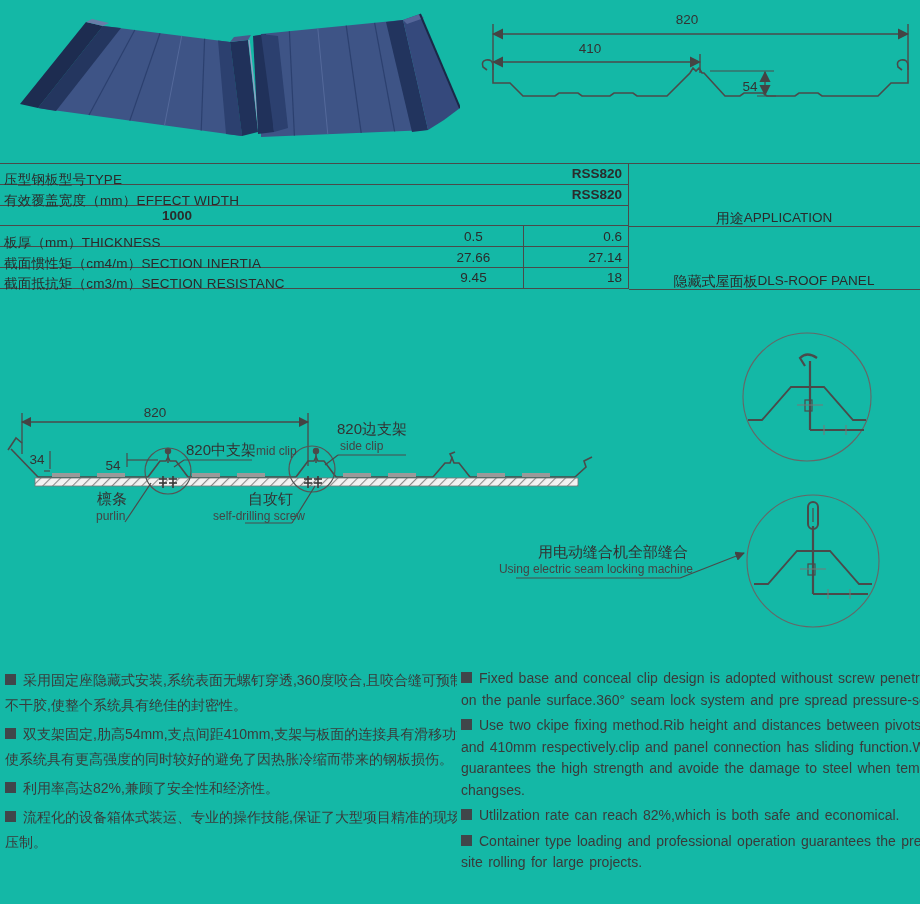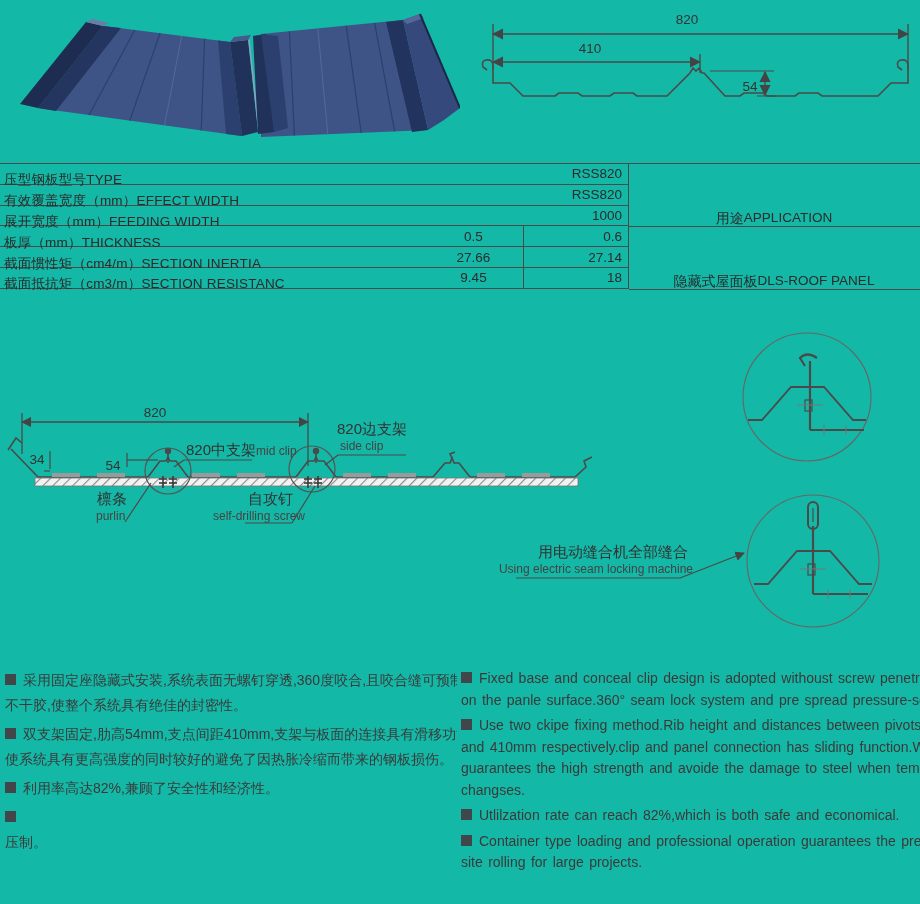--- a/index.html
+++ b/index.html
@@ -9,21 +9,21 @@
 
   
   .panel-photo { position:absolute; left:8px; top:4px; width:452px; height:152px; }
   .profile-diagram { position:absolute; left:460px; top:0; width:460px; height:145px; }
 
   
   .spec-table { position:absolute; left:0; top:163px; width:920px; height:127px; font-size:13.5px; }
   .t-left { position:absolute; left:0; top:0; width:628px; border-top:1.6px solid #4a4a4a; }
   .t-row { height:20.8px; border-bottom:1.6px solid #4a4a4a; display:flex; align-items:center; }
   .t-label { flex:1; padding-left:4px; white-space:nowrap; overflow:hidden; letter-spacing:.2px;margin-top:13px; }
-  .v-span { width:198px; text-align:right; padding-right:6px; }
+  .v-span { width:198px; text-align:right; padding-right:6px;font-weight:bold; }
   .v1 { width:93px; text-align:center; padding-right:6px; }
   .v2 { width:105px; text-align:right; padding-right:6px; border-left:1.6px solid #4a4a4a; align-self:stretch; display:flex; align-items:center; justify-content:flex-end; }
   .t-right { position:absolute; left:628px; top:0; width:292px; height:126.4px; border-top:1.6px solid #4a4a4a; border-left:1.6px solid #4a4a4a; }
   .t-rcell { height:63.2px; border-bottom:1.6px solid #4a4a4a; display:flex; justify-content:center; align-items:flex-end; padding-right:1px; line-height:16px; }
   .t-rcell .zh { font-size:14px; }
   .t-rcell .en { font-size:13.5px; }
 
   
   .install-diagram { position:absolute; left:0; top:330px; width:920px; height:312px; }
 
@@ -113,21 +113,20 @@
     <div class="t-left">
       <div class="t-row">
         <div class="t-label">压型钢板型号TYPE</div>
         <div class="v-span">RSS820</div>
       </div>
       <div class="t-row">
         <div class="t-label">有效覆盖宽度（mm）EFFECT WIDTH</div>
         <div class="v-span">RSS820</div>
       </div>
       <div class="t-row">
-        <div class="t-label">展开宽度（mm）FEEDING WIDTH</div>
         <div class="v-span">1000</div>
       </div>
       <div class="t-row">
         <div class="t-label">板厚（mm）THICKNESS</div>
         <div class="v1">0.5</div>
         <div class="v2">0.6</div>
       </div>
       <div class="t-row">
         <div class="t-label">截面惯性矩（cm4/m）SECTION INERTIA</div>
         <div class="v1">27.66</div>
@@ -277,21 +276,21 @@
       </g>
     </svg>
   </div>
 
   <div class="features features-cn">
     <div class="f-line"><span class="sq"></span><span>采用固定座隐藏式安装,系统表面无螺钉穿透,360度咬合,且咬合缝可预制</span></div>
     <div class="f-line"><span>不干胶,使整个系统具有绝佳的封密性。</span></div>
     <div class="f-line f-start"><span class="sq"></span><span>双支架固定,肋高54mm,支点间距410mm,支架与板面的连接具有滑移功能,</span></div>
     <div class="f-line"><span>使系统具有更高强度的同时较好的避免了因热胀冷缩而带来的钢板损伤。</span></div>
     <div class="f-line f-start"><span class="sq"></span><span>利用率高达82%,兼顾了安全性和经济性。</span></div>
-    <div class="f-line f-start"><span class="sq"></span></div>
+    <div class="f-line f-start"><span class="sq"></span><span>流程化的设备箱体式装运、专业的操作技能,保证了大型项目精准的现场</span></div>
     <div class="f-line"><span>压制。</span></div>
   </div>
 
   <div class="features features-en">
     <div class="f-line"><span class="sq"></span><span>Fixed base and conceal clip design is adopted withoust screw penetration</span></div>
     <div class="f-line"><span>on the panle surface.360°  seam lock system and pre spread pressure-sensitive</span></div>
     <div class="f-line f-start"><span class="sq"></span><span>Use two ckipe fixing method.Rib height and distances between pivots 54mm</span></div>
     <div class="f-line"><span>and 410mm respectively.clip and panel connection has sliding function.Which</span></div>
     <div class="f-line"><span>guarantees the high strength and avoide the damage to steel when temperature</span></div>
     <div class="f-line"><span>changses.</span></div>

